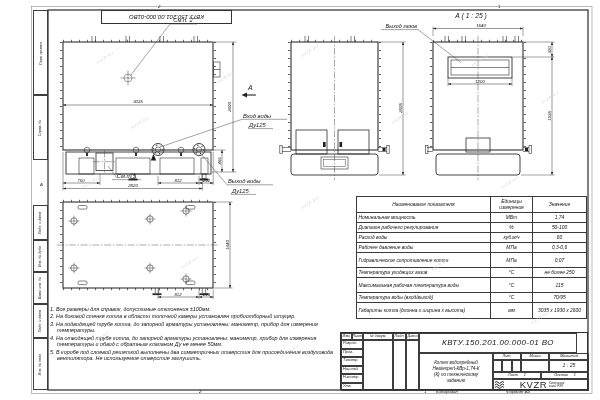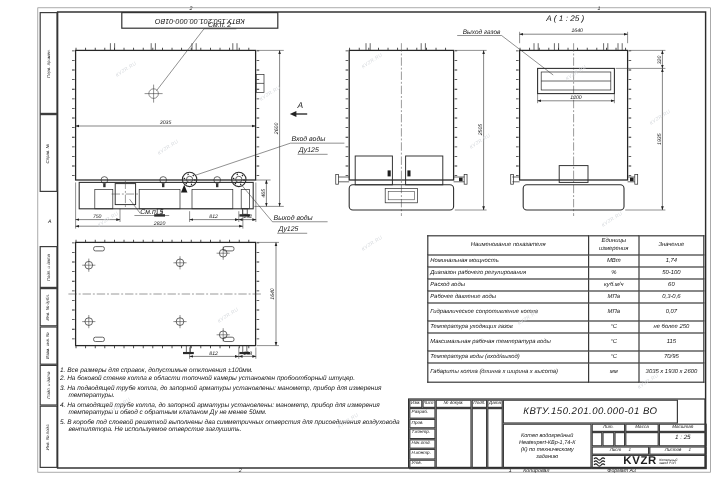--- a/index.html
+++ b/index.html
@@ -33,21 +33,21 @@
   .spec td,.spec th{border:.7px solid #3a3a3a;padding:0 1.5px;font-weight:normal;vertical-align:middle;overflow:hidden}
   .spec th{text-align:center;line-height:1.1}
   .spec td.c{text-align:center}
   
   .tb{position:absolute;left:340px;top:332px;width:248px;height:58px;border:1.1px solid #2f2f2f;box-sizing:border-box}
   .cell{position:absolute;border:.55px solid #3d3d3d;box-sizing:border-box;font-size:3.8px;font-style:italic;
         color:#161616;display:flex;align-items:center;justify-content:center;overflow:hidden;line-height:1}
   .cell.lft{justify-content:flex-start;padding-left:1px}
   .desig{font-size:8px;letter-spacing:.4px;font-style:italic}
   .nameln{font-size:4.6px;line-height:1.3;text-align:center;font-style:italic}
-  .logo-k{font-weight:bold;font-style:normal;font-size:9.5px;letter-spacing:.5px;color:#1d1d1d}
+  .logo-k{font-weight:normal;font-style:normal;font-size:9.5px;letter-spacing:.5px;color:#1d1d1d}
   .logo-cap{font-size:2.8px;font-style:italic;line-height:1.2;text-align:left;color:#222}
 </style>
 </head>
 <body>
 
 <div class="page">
 
   <svg width="600" height="400" viewBox="0 0 600 400">
     <defs>
       <marker id="ar" viewBox="0 0 10 10" refX="9" refY="5" markerWidth="7" markerHeight="7" orient="auto-start-reverse">
@@ -443,21 +443,21 @@
     <div class="cell lft" style="left:0;top:7px;width:22px;height:8.5px">Разраб.</div>
     <div class="cell lft" style="left:0;top:15.5px;width:22px;height:8.5px">Пров.</div>
     <div class="cell lft" style="left:0;top:24px;width:22px;height:8.5px">Т.контр.</div>
     <div class="cell lft" style="left:0;top:32.5px;width:22px;height:8.5px">Нач.отд.</div>
     <div class="cell lft" style="left:0;top:41px;width:22px;height:8.5px">Н.контр.</div>
     <div class="cell lft" style="left:0;top:49.5px;width:22px;height:8.5px">Утв.</div>
     <div class="cell" style="left:22px;top:7px;width:30px;height:51px"></div>
     <div class="cell" style="left:52px;top:7px;width:13px;height:51px"></div>
     <div class="cell" style="left:65px;top:7px;width:13px;height:51px"></div>
 
-    <div class="cell desig" style="left:78px;top:0;width:146px;height:20px">КВТУ.150.201.00.000-01 ВО</div>
+    <div class="cell desig" style="left:78px;top:0;width:158px;height:20px">КВТУ.150.201.00.000-01 ВО</div>
 
     <div class="cell" style="left:78px;top:20px;width:74px;height:38px;flex-direction:column">
       <div class="nameln">Котел водогрейный</div>
       <div class="nameln">Heatexpert-КВр-1,74-К</div>
       <div class="nameln">(К) по техническому</div>
       <div class="nameln">заданию</div>
     </div>
 
     <div class="cell" style="left:152px;top:20px;width:28px;height:7px">Лит.</div>
     <div class="cell" style="left:180px;top:20px;width:28px;height:7px">Масса</div>

